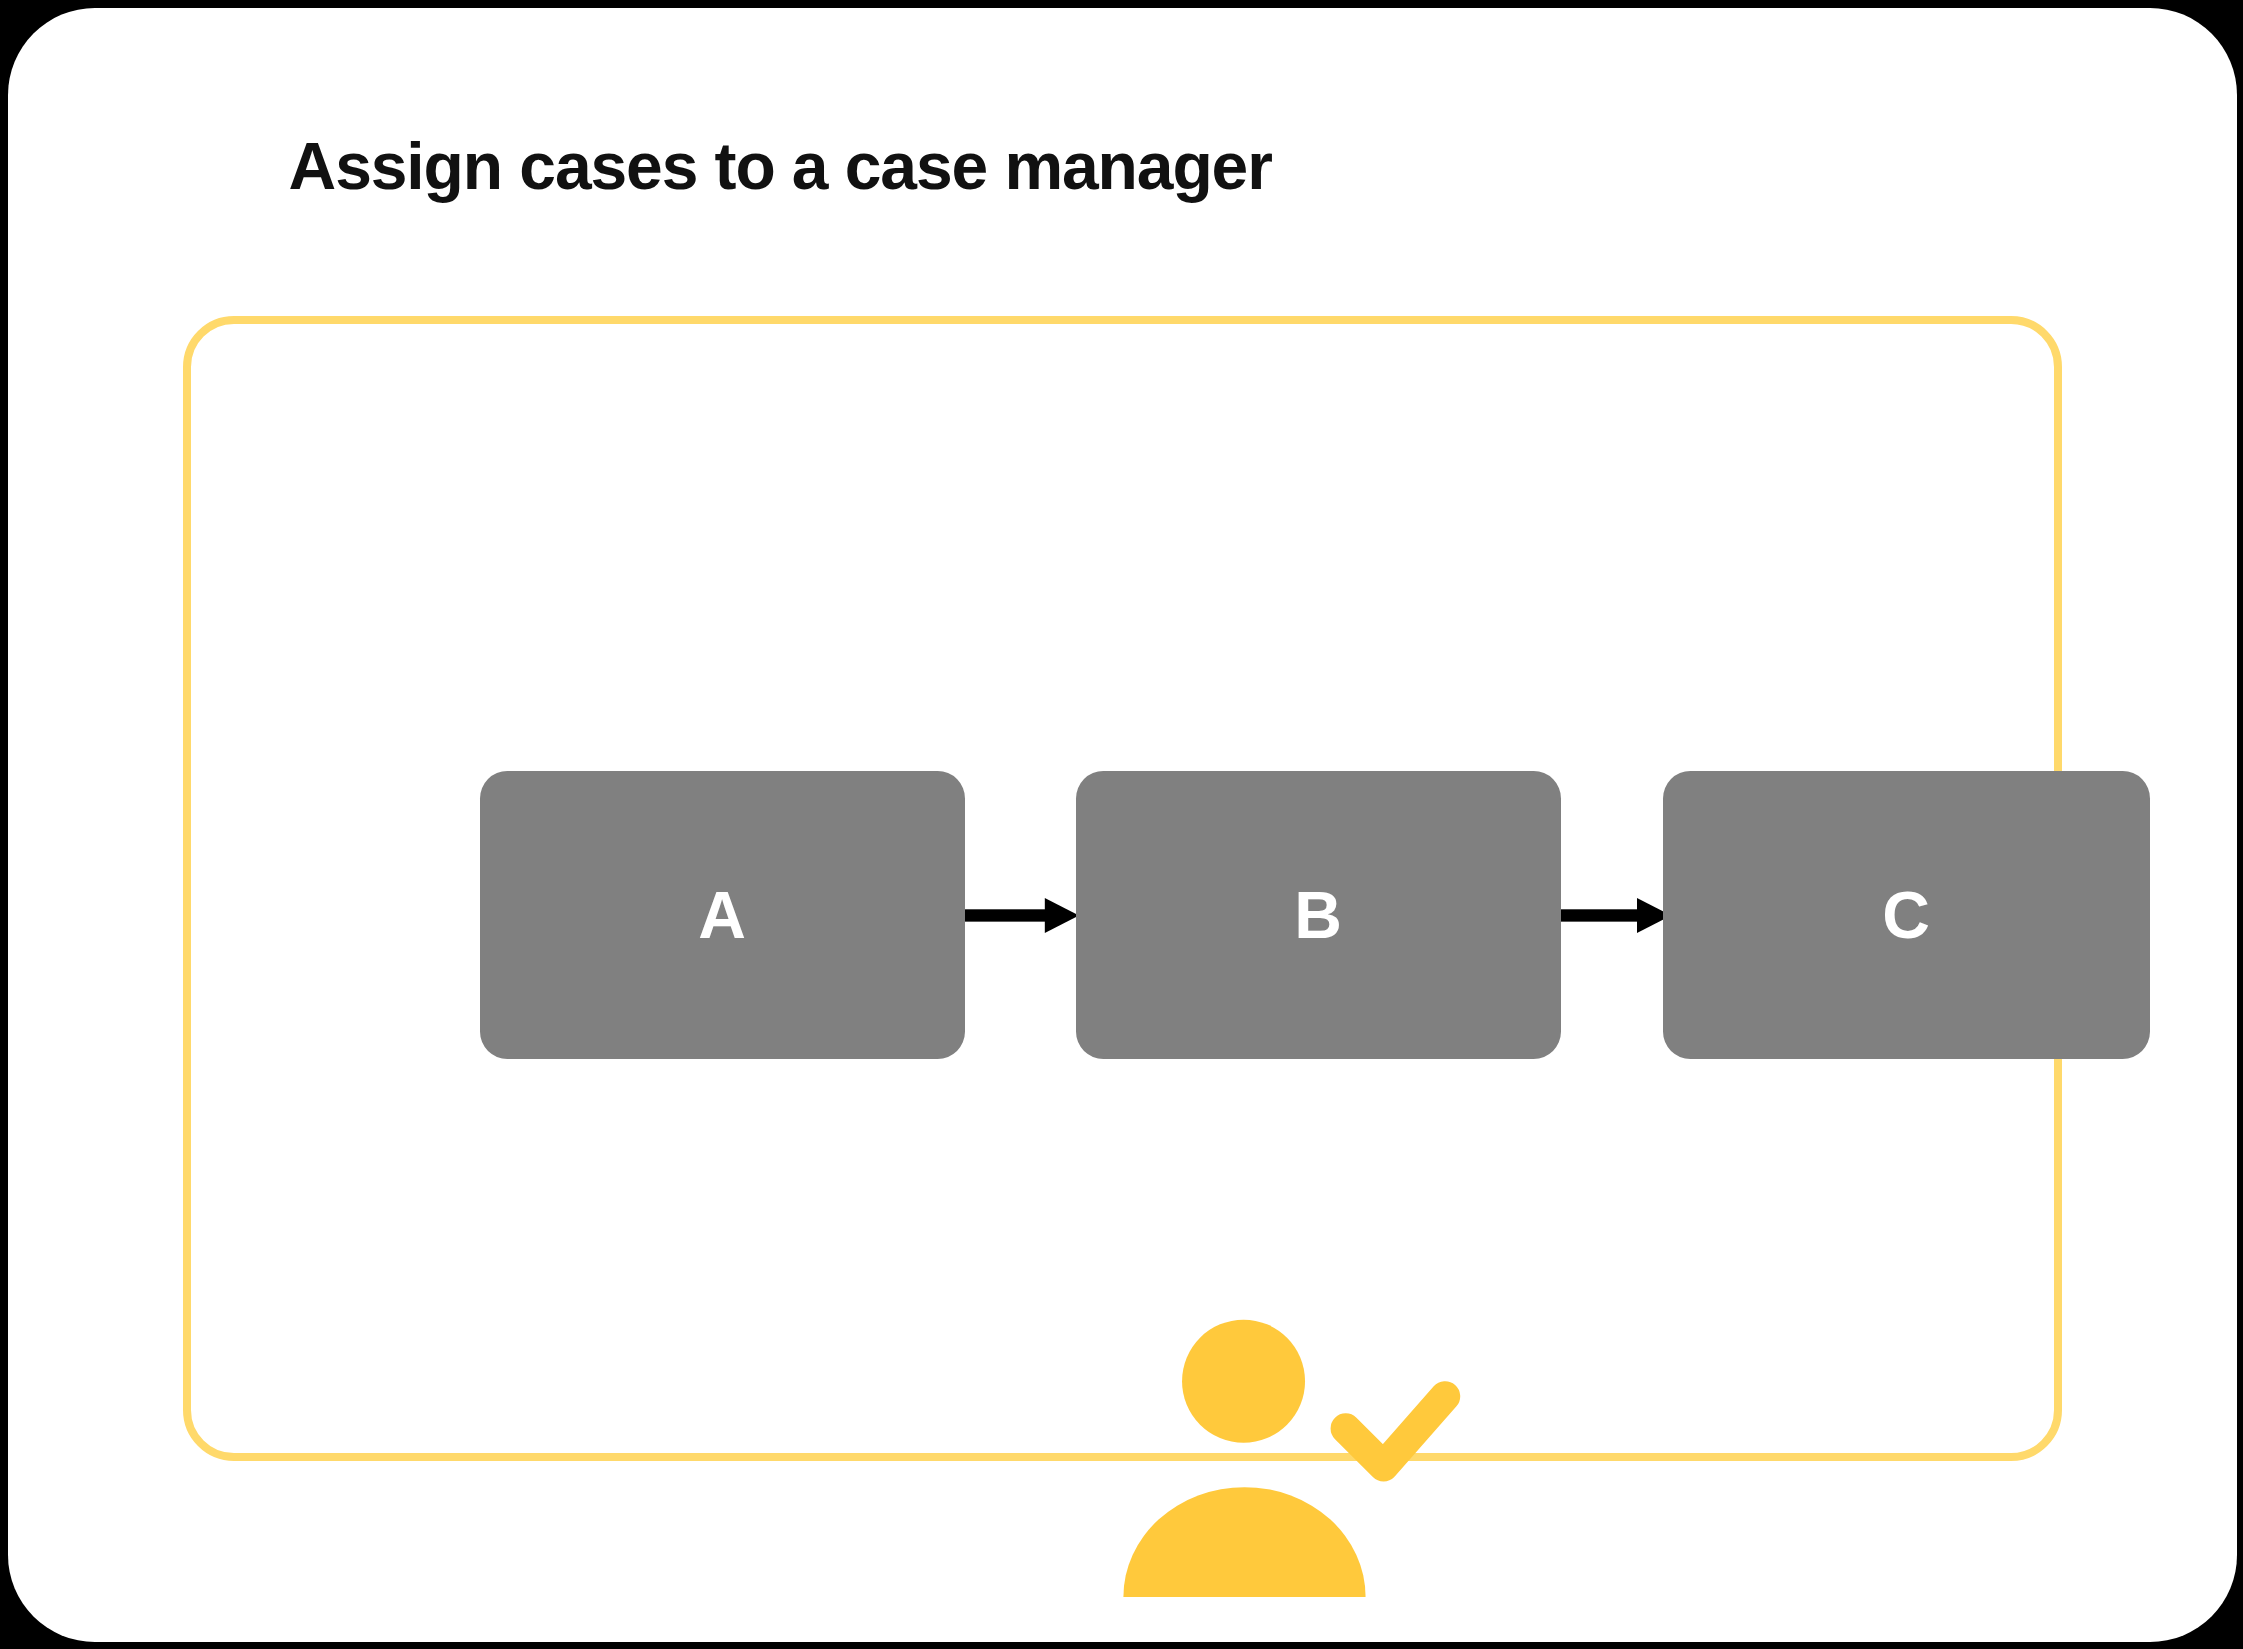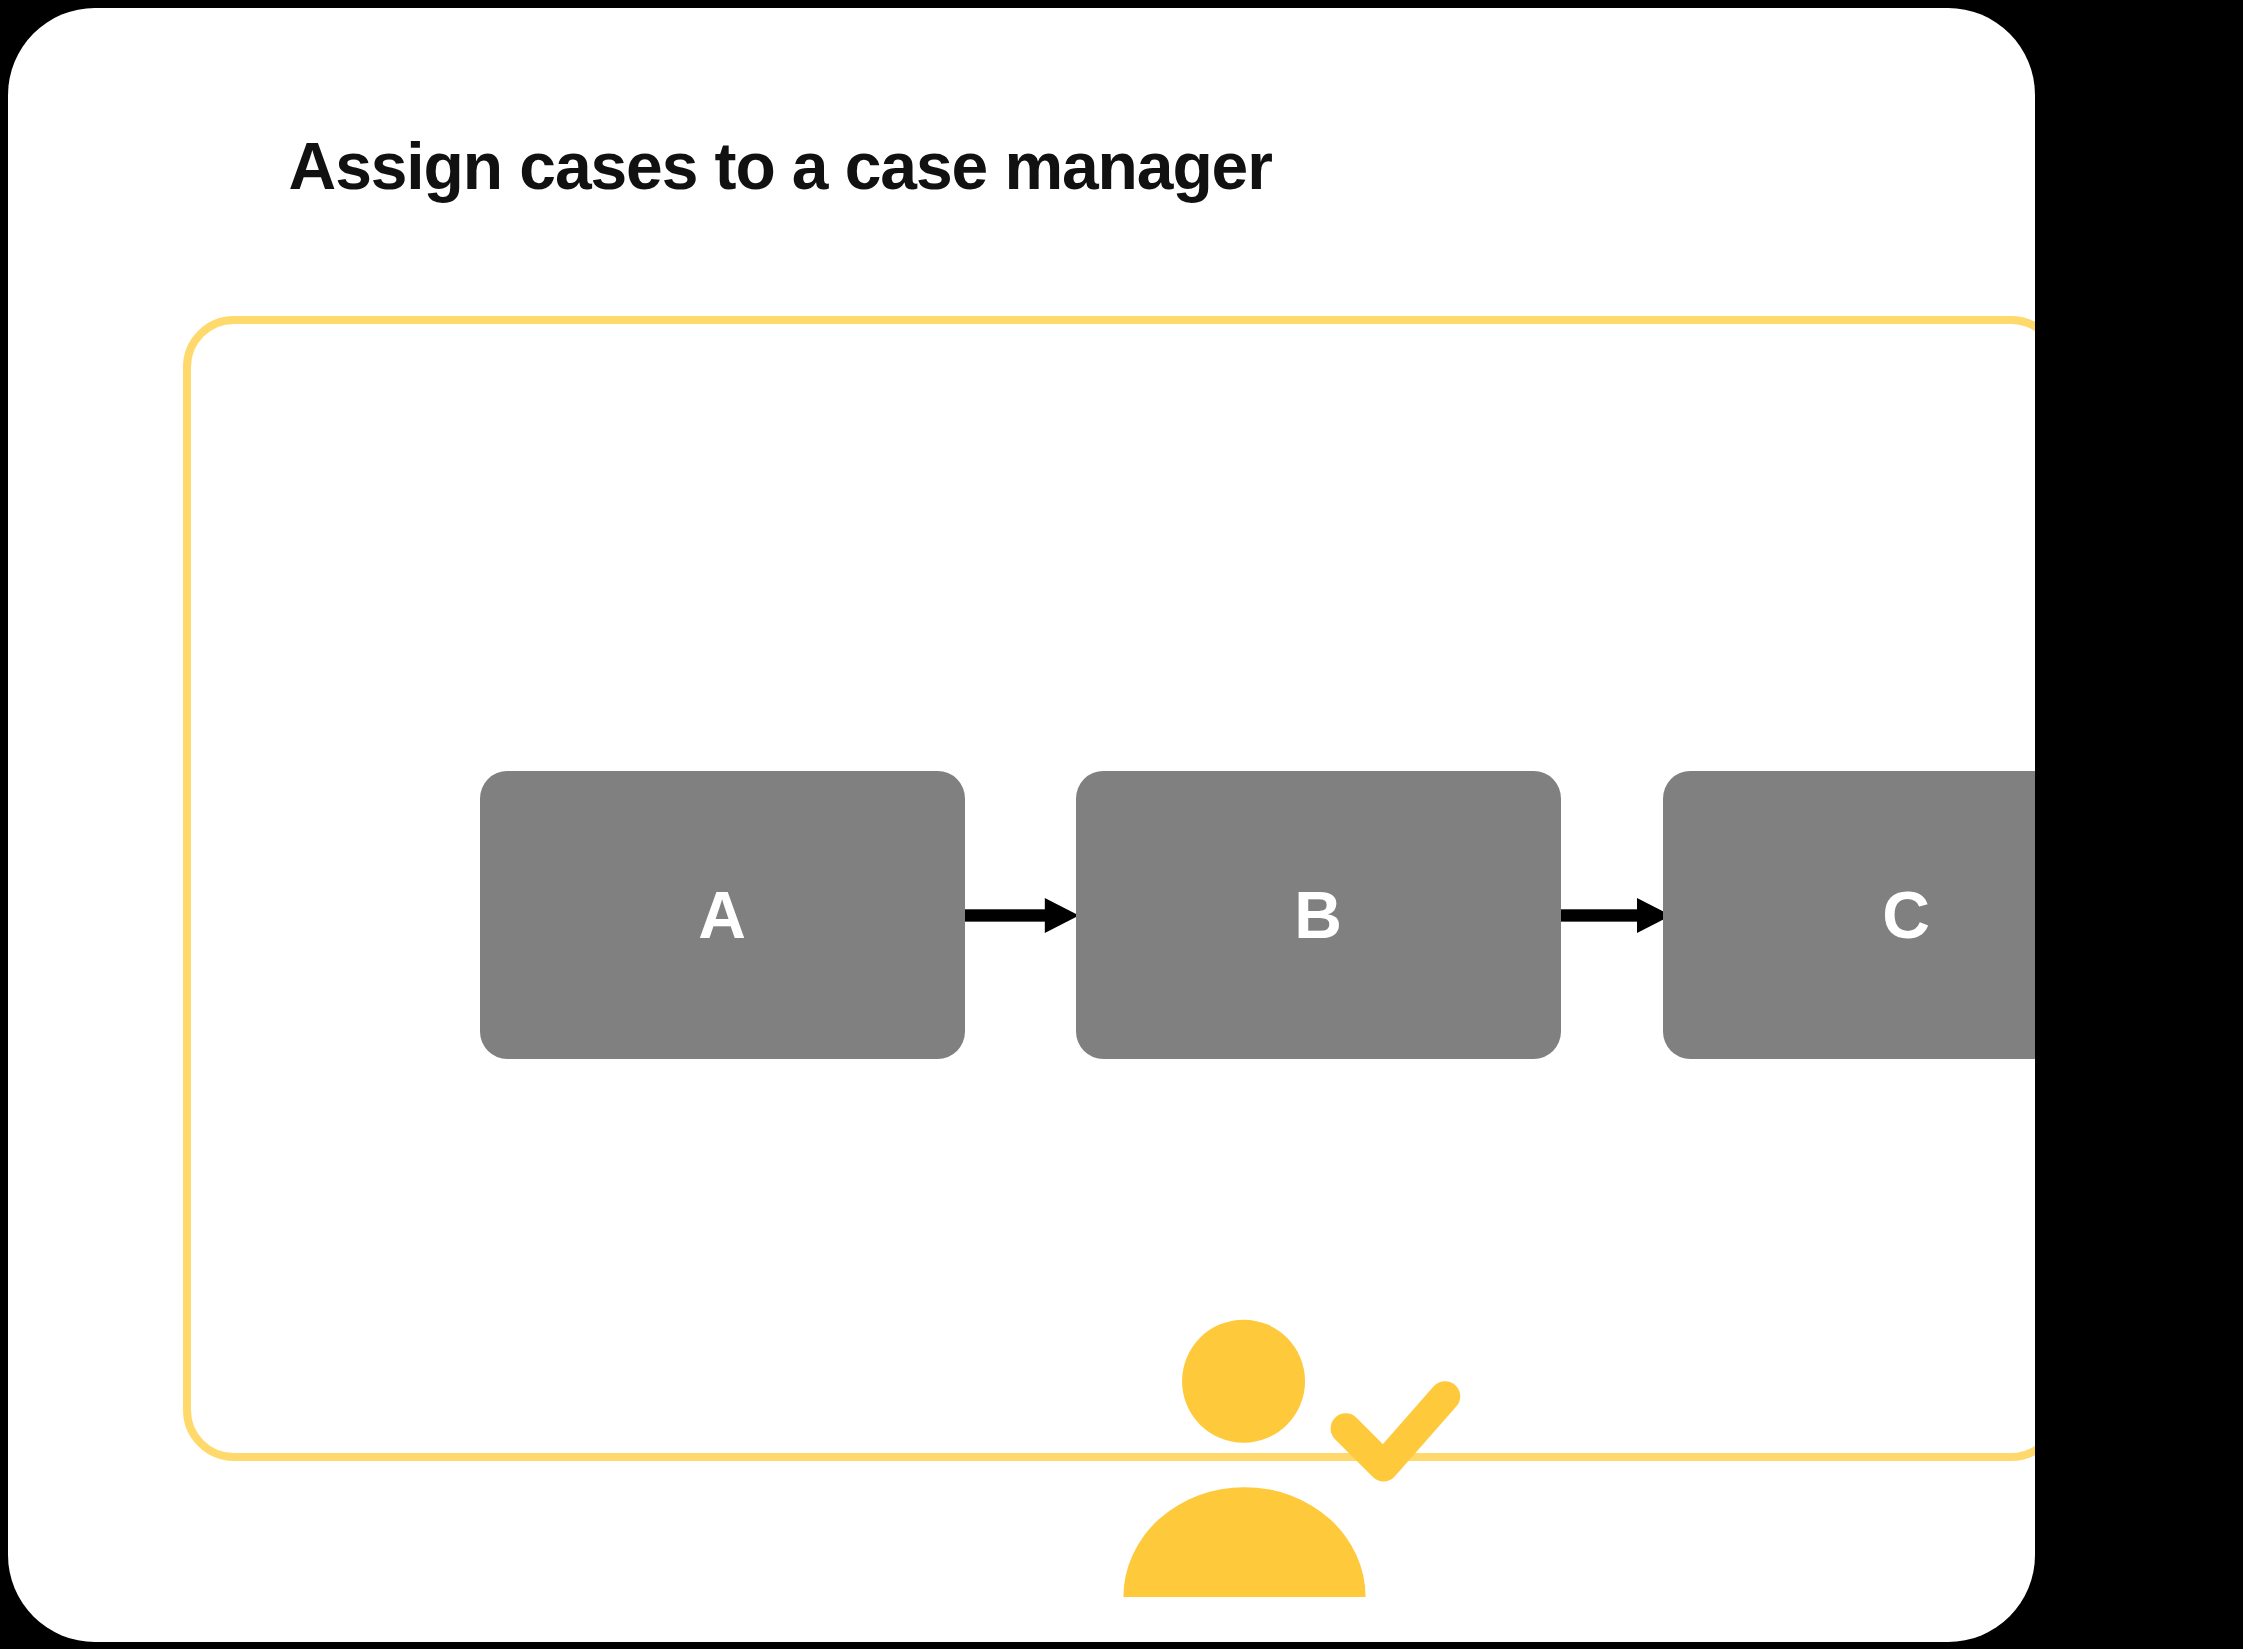--- a/index.html
+++ b/index.html
@@ -19,21 +19,21 @@
     width: 2244px;
     height: 1649px;
     background: #000000;
   }
 
   
   #card {
     position: absolute;
     left: 7.6px;
     top: 7.6px;
-    width: 2027px;
+    width: 2229px;
     height: 1634px;
     background: #FFFFFF;
     border-radius: 87px;
     overflow: hidden;
   }
 
   
   #title {
     position: absolute;
     left: 281px;

